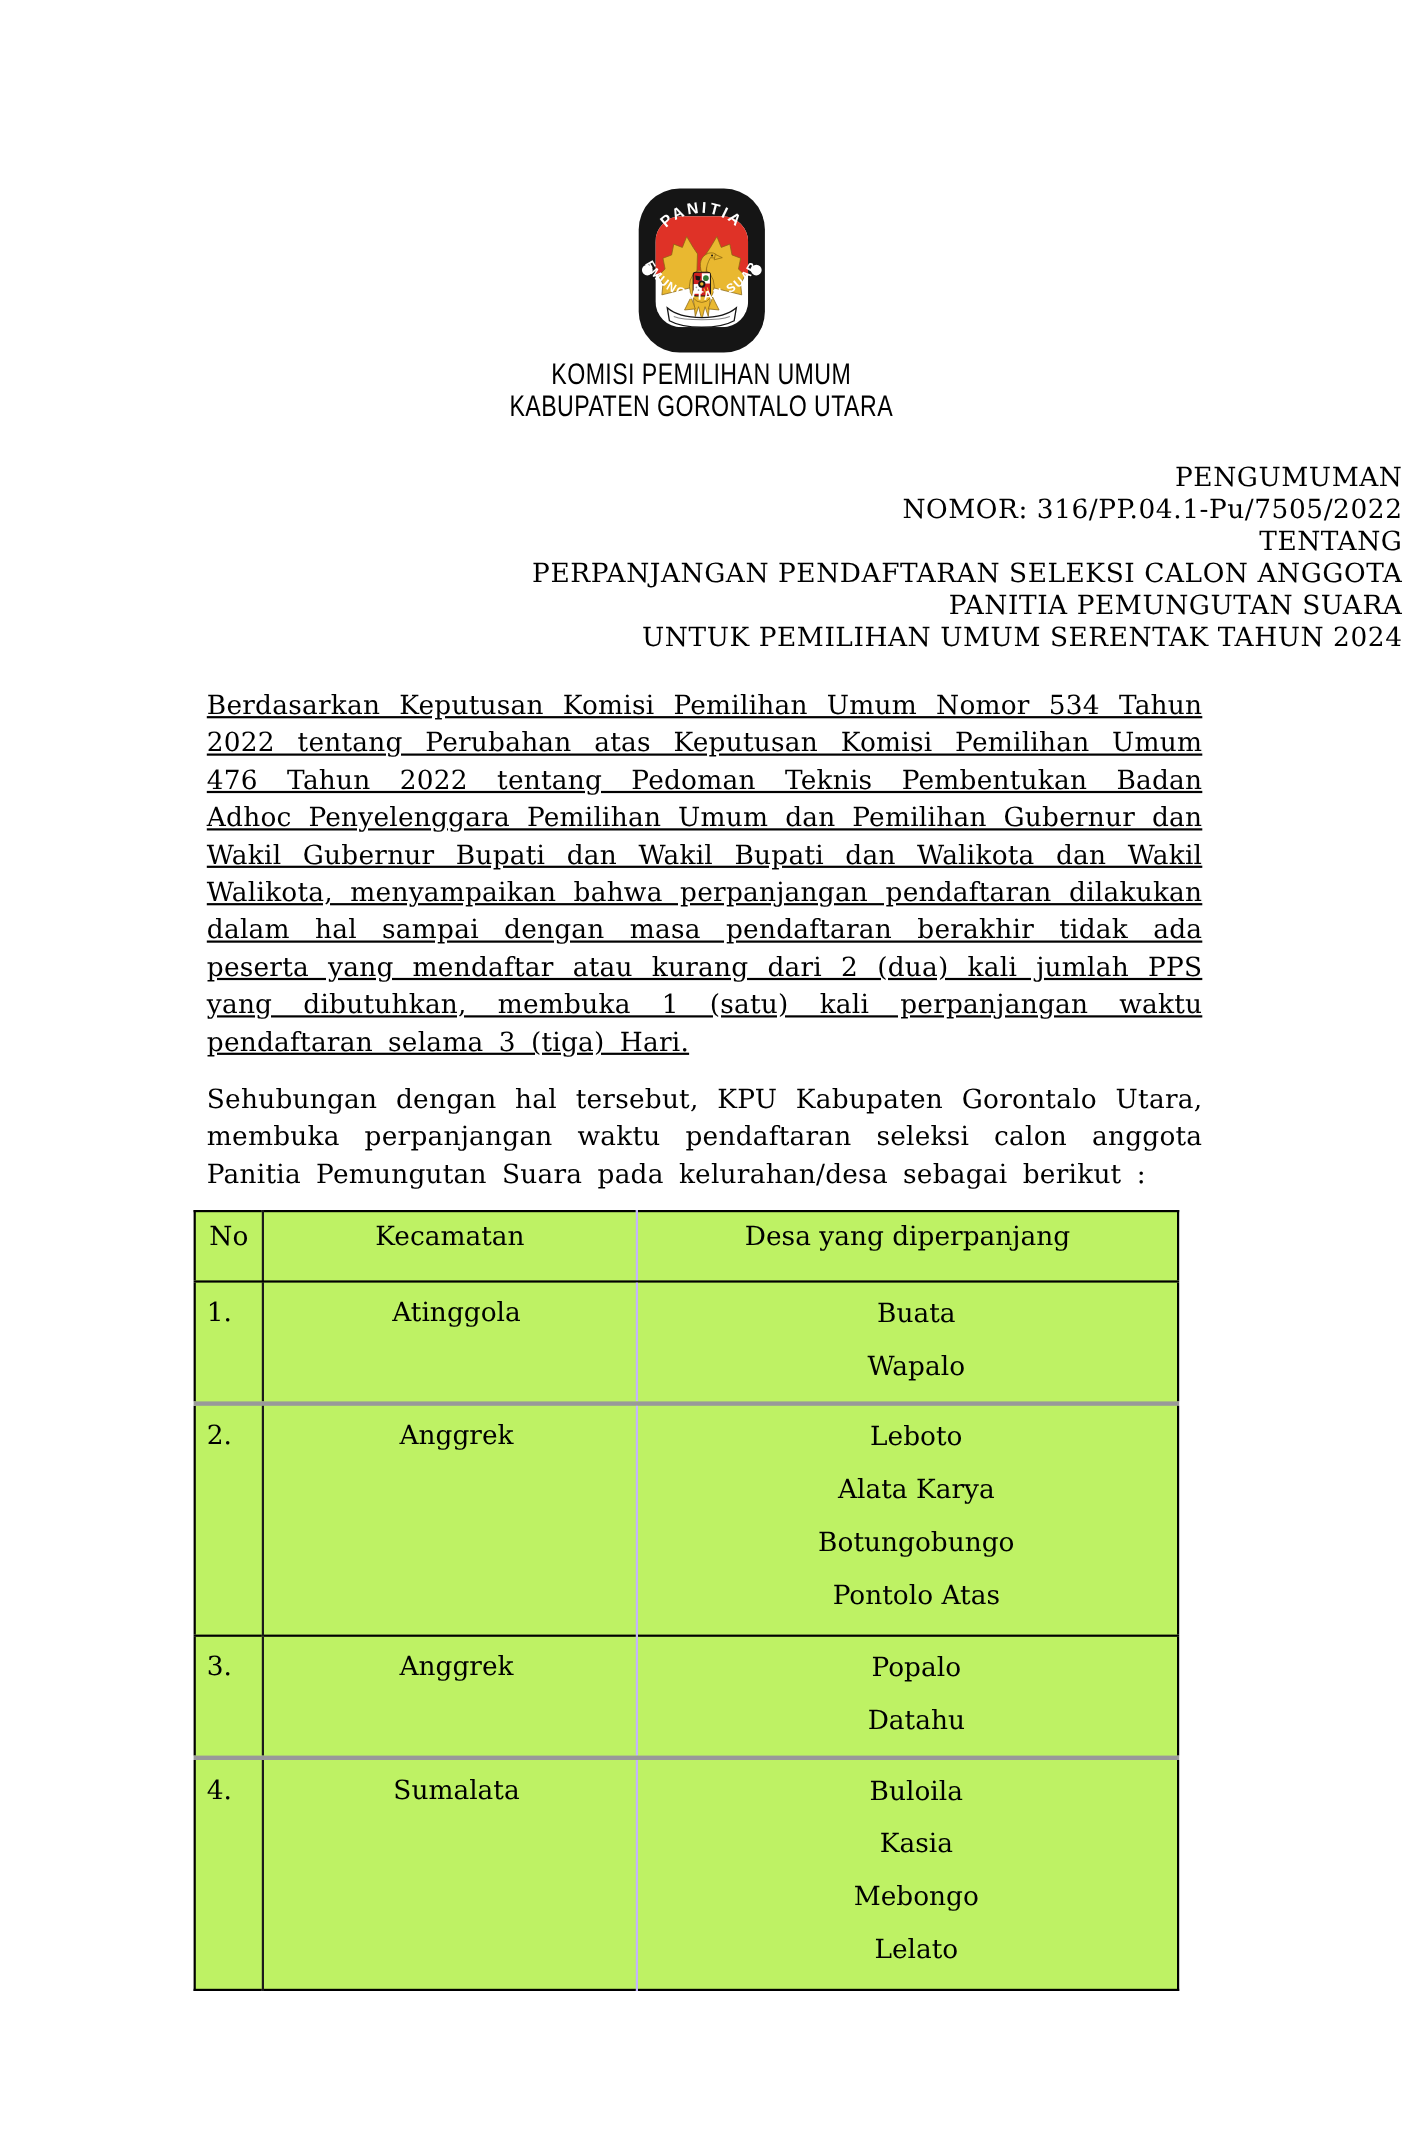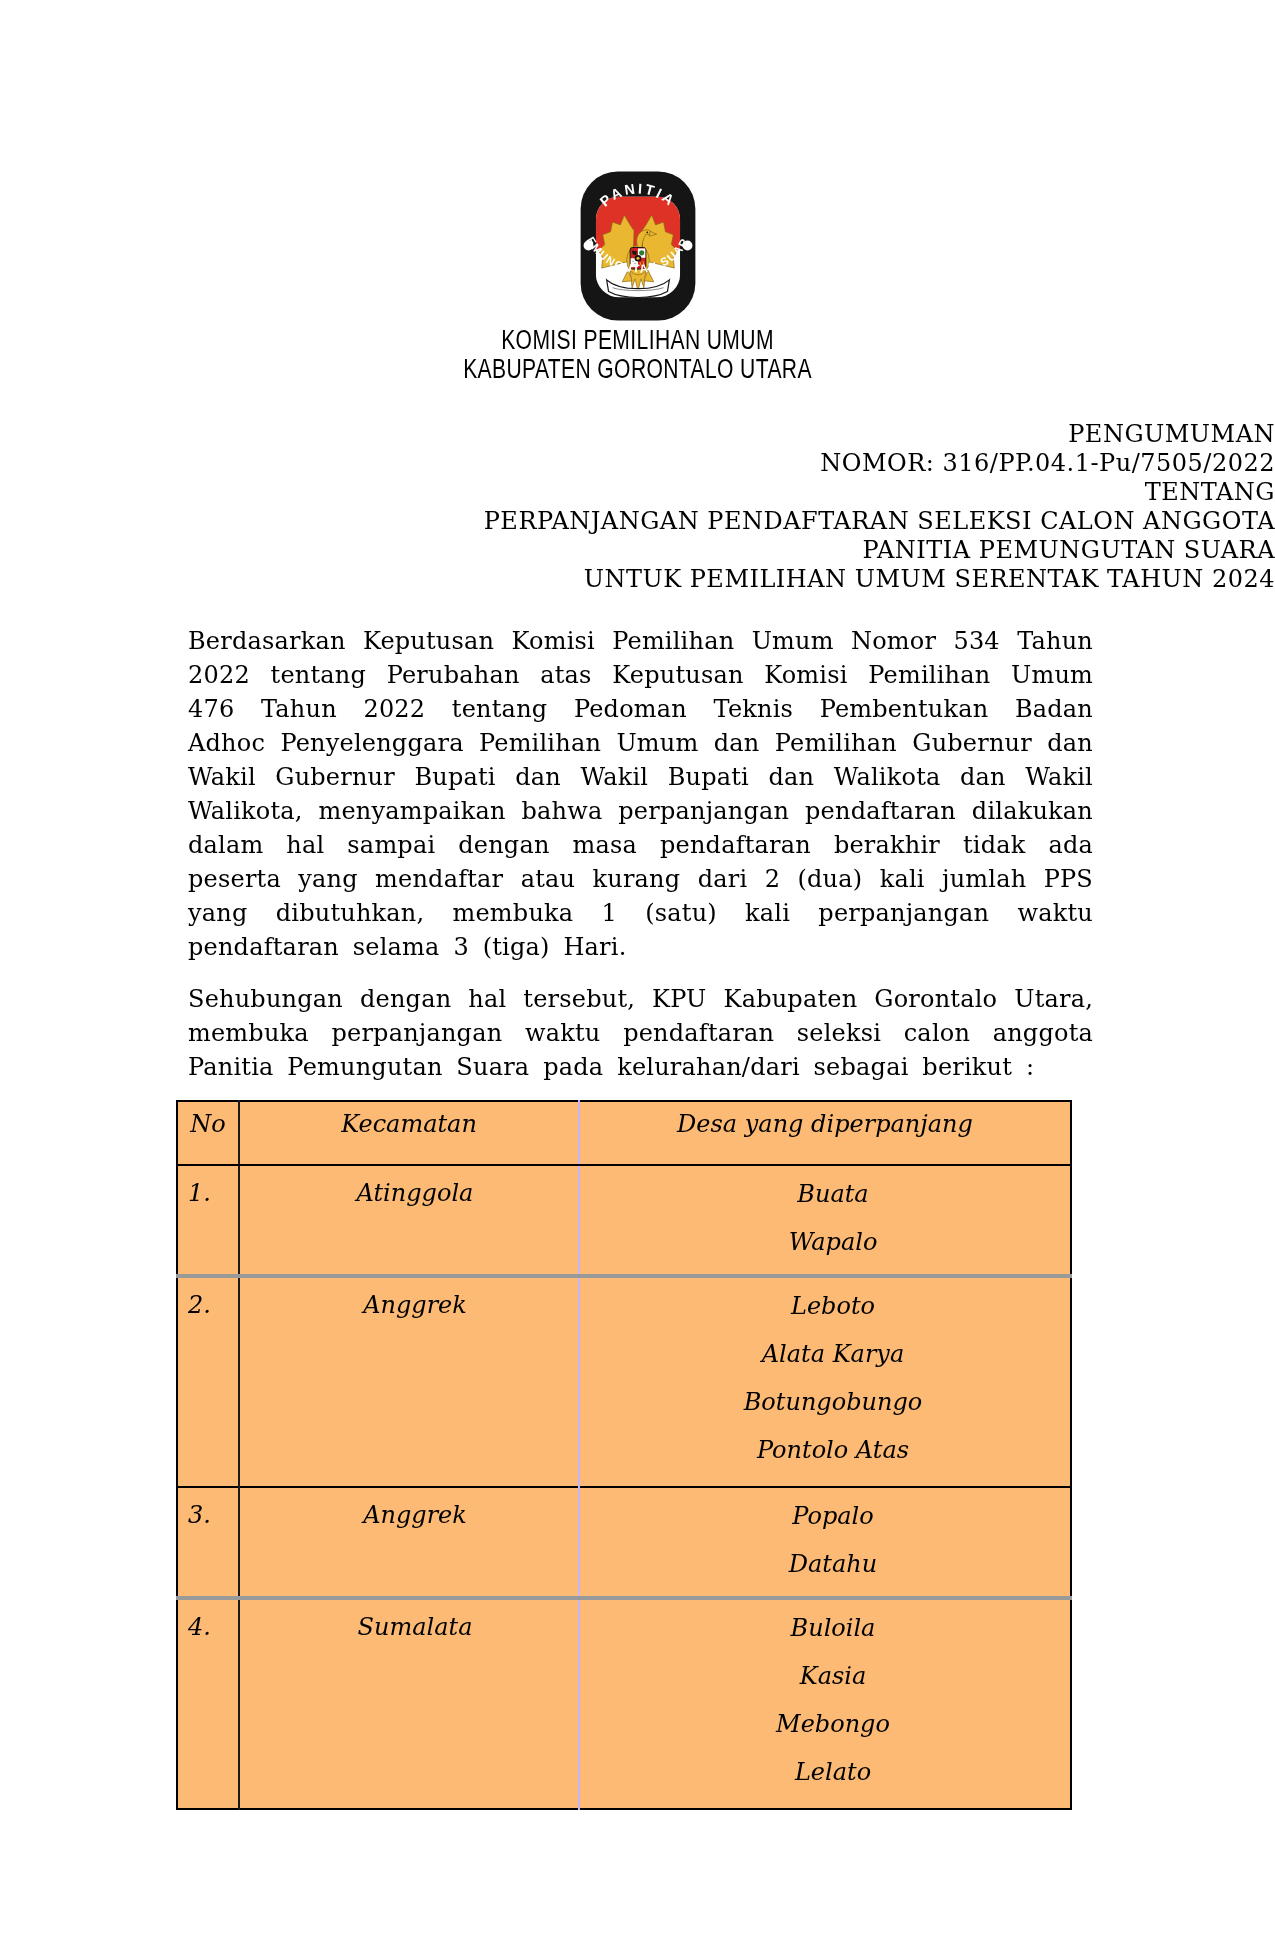--- a/index.html
+++ b/index.html
@@ -55,42 +55,41 @@
     position: absolute;
     left: 188px;
     width: 905px;
     margin: 0;
     font-size: 24px;
     line-height: 34px;
     text-align: justify;
     word-spacing: 6px;
     letter-spacing: 0.2px;
   }
-  .p1 { top: 624px; }
+  .p1 { top: 624px; text-decoration: underline; }
   .p2 { top: 982px; }
 
   
   .ext-table {
     position: absolute;
     top: 1100px;
     left: 176px;
     width: 894px;
     border-collapse: collapse;
     table-layout: fixed;
     font-size: 24px;
   }
   .ext-table col.c-no  { width: 62px; }
   .ext-table col.c-kec { width: 340px; }
   .ext-table col.c-des { width: 492px; }
 
   .ext-table th, .ext-table td {
     vertical-align: top;
     padding: 0;
-    background: #fdba74;
-    font-style: italic;
+    background: #bef264;
   }
   .ext-table { border: 2.5px solid #000000; }
   .ext-table th {
     height: 54px;
     font-weight: normal;
     text-align: center;
     padding-top: 8px;
     border-bottom: 2px solid #000000;
   }
   .ext-table th.h-no, .ext-table td.d-no   { border-right: 2px solid #1a1a1a; }
@@ -185,21 +184,21 @@
   <div class="title-block">
     <div>PENGUMUMAN</div>
     <div>NOMOR: 316/PP.04.1-Pu/7505/2022</div>
     <div>TENTANG</div>
     <div>PERPANJANGAN PENDAFTARAN SELEKSI CALON ANGGOTA</div>
     <div>PANITIA PEMUNGUTAN SUARA</div>
     <div>UNTUK PEMILIHAN UMUM SERENTAK TAHUN 2024</div>
   </div>
 
   <p class="body-par p1">Berdasarkan Keputusan Komisi Pemilihan Umum Nomor 534 Tahun 2022 tentang Perubahan atas Keputusan Komisi Pemilihan Umum 476 Tahun 2022 tentang Pedoman Teknis Pembentukan Badan Adhoc Penyelenggara Pemilihan Umum dan Pemilihan Gubernur dan Wakil Gubernur Bupati dan Wakil Bupati dan Walikota dan Wakil Walikota, menyampaikan bahwa perpanjangan pendaftaran dilakukan dalam hal sampai dengan masa pendaftaran berakhir tidak ada peserta yang mendaftar atau kurang dari 2 (dua) kali jumlah PPS yang dibutuhkan, membuka 1 (satu) kali perpanjangan waktu pendaftaran selama 3 (tiga) Hari.</p>
-  <p class="body-par p2">Sehubungan dengan hal tersebut, KPU Kabupaten Gorontalo Utara, membuka perpanjangan waktu pendaftaran seleksi calon anggota Panitia Pemungutan Suara pada kelurahan/dari sebagai berikut :</p>
+  <p class="body-par p2">Sehubungan dengan hal tersebut, KPU Kabupaten Gorontalo Utara, membuka perpanjangan waktu pendaftaran seleksi calon anggota Panitia Pemungutan Suara pada kelurahan/desa sebagai berikut :</p>
 
   <table class="ext-table">
     <colgroup>
         <col class="c-no">
         <col class="c-kec">
         <col class="c-des">
       </colgroup>
     <thead>
       <tr>
         <th class="h-no">No</th>

